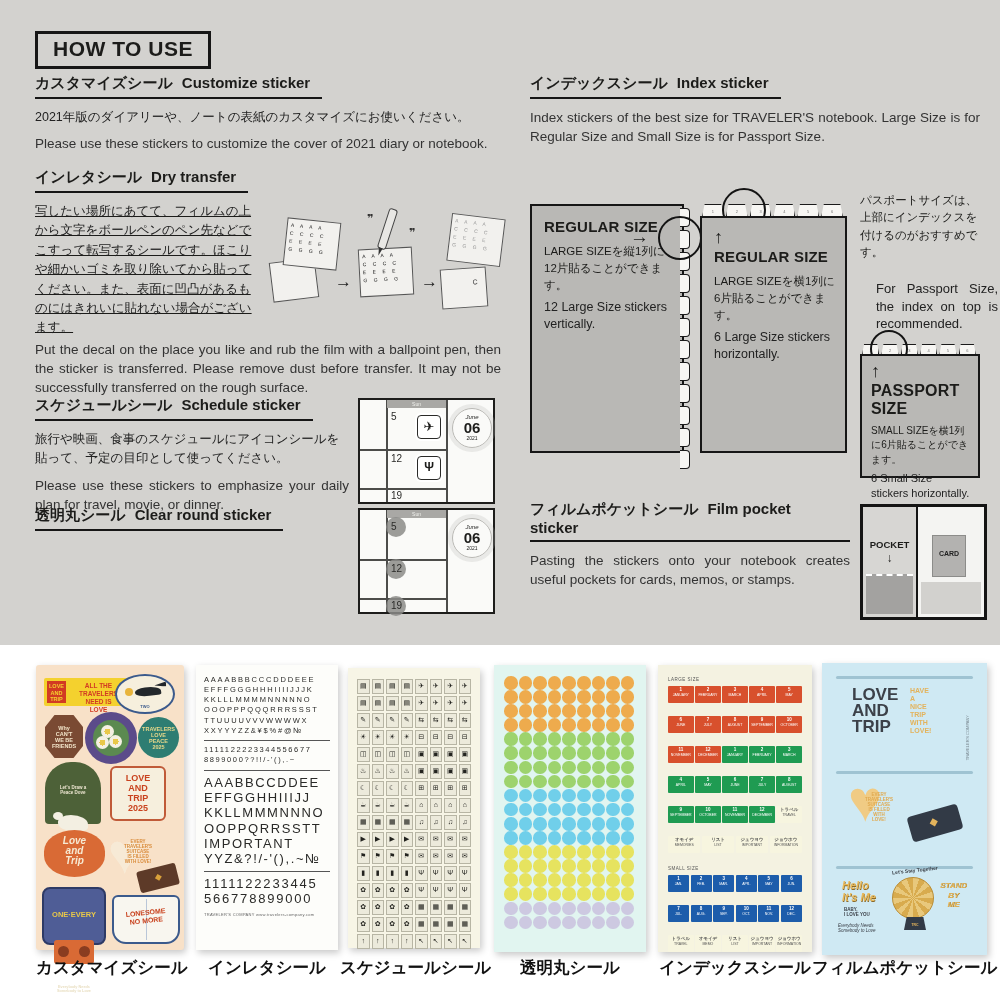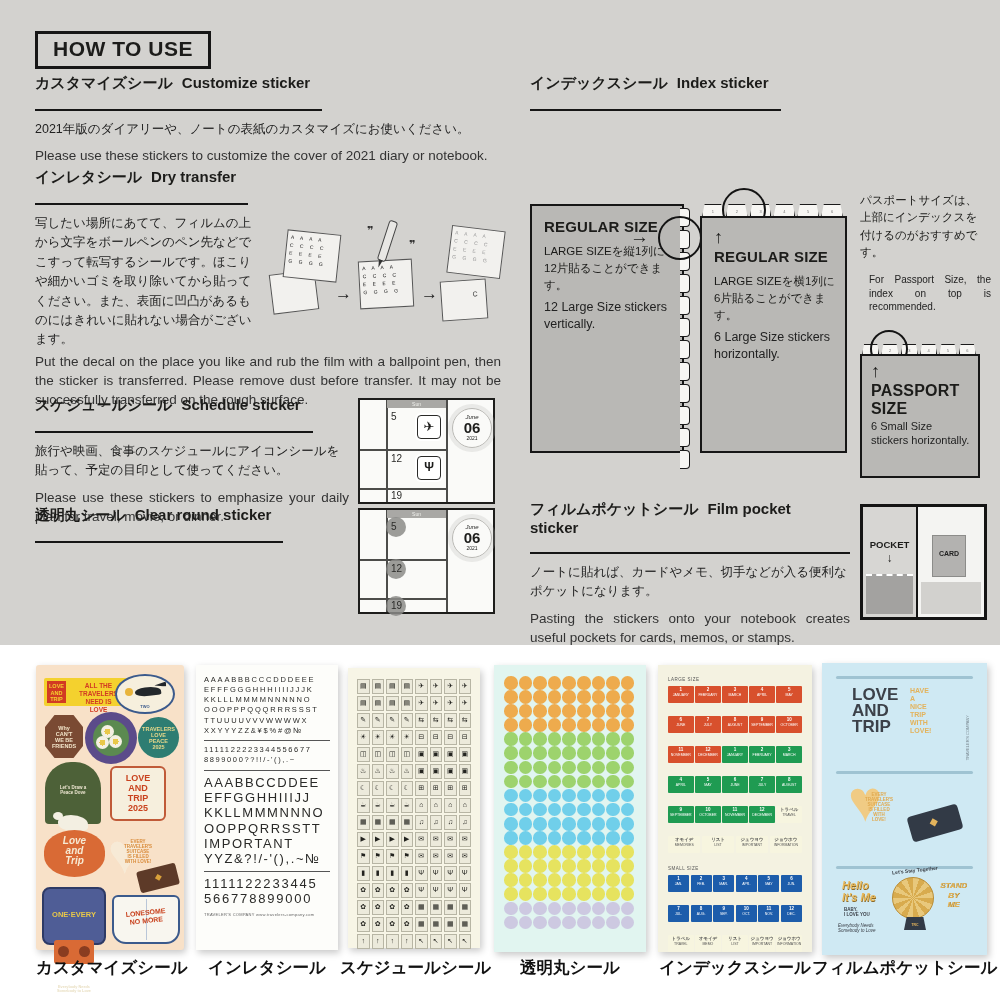--- a/index.html
+++ b/index.html
@@ -3,27 +3,27 @@
 <meta charset="utf-8">
 <style>
   html,body{margin:0;padding:0;background:#888;}
   .stage{position:relative;width:1000px;height:1000px;margin:0 auto;background:#fff;overflow:hidden;
          font-family:"Liberation Sans","DejaVu Sans",sans-serif;color:#1c1c1a;}
   
   .instructions{position:absolute;left:0;top:0;width:1000px;height:645px;background:#d3d2cf;}
   .htu{position:absolute;left:35px;top:31px;border:3px solid #161616;padding:3px 15px 5px;
        font-size:21px;font-weight:800;letter-spacing:.5px;background:transparent;}
   .sec{position:absolute;}
-  h3.hd{margin:0 0 9px 0;display:inline-block;border-bottom:2px solid #161616;padding:0 12px 16px 0;font-size:15px;}
+  h3.hd{margin:0 0 9px 0;display:inline-block;border-bottom:2px solid #161616;padding:0 12px 4px 0;font-size:15px;}
   h3.hd .jp{font-weight:700;margin-right:9px;}
   h3.hd .en{font-weight:700;}
   p.jp{margin:0 0 7px 0;font-size:12.5px;line-height:1.55;color:#222;font-weight:500;}
   p.en{margin:0;font-size:13.5px;line-height:1.42;color:#333;text-align:justify;}
   
-  .dry-row{position:relative;min-height:138px;}
+  .dry-row{position:relative;min-height:138px;text-decoration:underline;}
   .dry-jp{width:228px;}
   .dry-illus{position:absolute;left:236px;top:14px;width:232px;height:120px;}
   .paper{position:absolute;background:#f2f1ee;border:1px solid #555;}
   .paper.blank{width:44px;height:38px;}
   .paper.letters{width:46px;height:42px;padding:2px 3px;}
   .lrow{font-size:5px;line-height:1.6;letter-spacing:2.5px;color:#222;white-space:nowrap;}
   .faded .lrow{color:#999;}
   .p1a{left:0;top:44px;transform:rotate(-7deg);}
   .p1b{left:14px;top:4px;transform:rotate(6deg);}
   .a1{left:64px;top:56px;}
@@ -83,21 +83,21 @@
   .ttab{flex:1;height:12px;background:#f7f6f3;border:1.2px solid #1b1b1b;border-bottom:none;
         clip-path:polygon(12% 0,88% 0,100% 100%,0 100%);font-size:4px;color:#777;text-align:center;line-height:14px;}
   .ttab.s{height:10px;line-height:12px;}
   .mag{position:absolute;width:40px;height:40px;border:2.5px solid #141414;border-radius:50%;}
   .magA{left:128px;top:22px;}
   .magB{left:192px;top:-6px;}
   .magC{left:340px;top:136px;width:34px;height:34px;}
   .nbA-arrow{position:absolute;left:100px;top:32px;font-size:19px;font-weight:700;}
   .nb-uparrow{display:block;font-size:18px;font-weight:700;line-height:1;margin:-2px 0 2px;}
   .ppnote-jp{position:absolute;left:330px;top:-2px;width:122px;margin:0;font-size:11.5px;line-height:1.5;font-weight:500;}
-  .ppnote-en{position:absolute;left:330px;top:70px;width:122px;margin:9px;font-size:10px;line-height:1.35;color:#222;text-align:justify;}
+  .ppnote-en{position:absolute;left:330px;top:70px;width:122px;margin:16px;font-size:13px;line-height:1.35;color:#222;text-align:justify;}
   
   .pocket{position:absolute;left:860px;top:504px;width:121px;height:110px;background:#fbfbf9;
           border:3px solid #141414;display:flex;}
   .pk-left{width:53px;background:#d7d6d3;border-right:2px solid #141414;position:relative;}
   .pk-right{flex:1;background:#f4f4f2;position:relative;}
   .pk-label{position:absolute;left:0;width:100%;top:32px;text-align:center;font-size:9.5px;font-weight:800;}
   .pk-arr{position:absolute;left:0;width:100%;top:44px;text-align:center;font-size:12px;font-weight:700;}
   .pk-pocket{position:absolute;left:3px;right:3px;bottom:3px;height:38px;background:#a3a2a0;border-top:2px dashed #fff;}
   .pk-card{position:absolute;left:14px;top:28px;width:34px;height:42px;background:#b3b2b0;border:1px solid #8c8c8a;
            text-align:center;font-size:7px;font-weight:800;padding-top:14px;box-sizing:border-box;color:#222;}
@@ -291,20 +291,21 @@
       <span class="d d3">19</span>
       <div class="stamp">
         <div class="mo">June</div>
         <div class="dy">06</div>
         <div class="yr">2021</div>
       </div>
     </div>
 
     <div class="sec" style="left:530px;top:74px;width:450px">
       <h3 class="hd"><span class="jp">インデックスシール</span><span class="en">Index sticker</span></h3>
+      <p class="en">Index stickers of the best size for TRAVELER'S notebook. Large Size is for Regular Size and Small Size is for Passport Size.</p>
     </div>
 
     <div class="diagrams">
       <div class="nb nbA">
         <div class="nb-inner">
           <div class="nb-title">REGULAR SIZE</div>
           <p class="nb-jp">LARGE SIZEを縦1列に12片貼ることができます。</p>
           <p class="nb-en">12 Large Size stickers vertically.</p>
         </div>
         <div class="side-tabs">
@@ -351,28 +352,28 @@
           <span class="ttab s">3</span>
           <span class="ttab s">4</span>
           <span class="ttab s">5</span>
           <span class="ttab s">6</span>
         </div>
       <div class="mag magC"></div>
       <div class="nb nbC">
         <div class="nb-inner" style="padding:8px 8px 0 9px">
           <span class="nb-uparrow">↑</span>
           <div class="nb-title sm">PASSPORT SIZE</div>
+          <p class="nb-jp sm">SMALL SIZEを横1列に6片貼ることができます。</p>
           <p class="nb-en sm">6 Small Size stickers horizontally.</p>
         </div>
       </div>
     </div>
 
     <div class="sec" style="left:530px;top:500px;width:320px">
       <h3 class="hd"><span class="jp">フィルムポケットシール</span><span class="en">Film pocket sticker</span></h3>
-      <p class="jp">ノートに貼れば、カードやメモ、切手などが入る便利なポケットになります。</p>
       <p class="en">Pasting the stickers onto your notebook creates useful pockets for cards, memos, or stamps.</p>
     </div>
 
     <div class="pocket">
       <div class="pk-left">
         <div class="pk-label">POCKET</div>
         <div class="pk-arr">↓</div>
         <div class="pk-pocket"></div>
       </div>
       <div class="pk-right">

